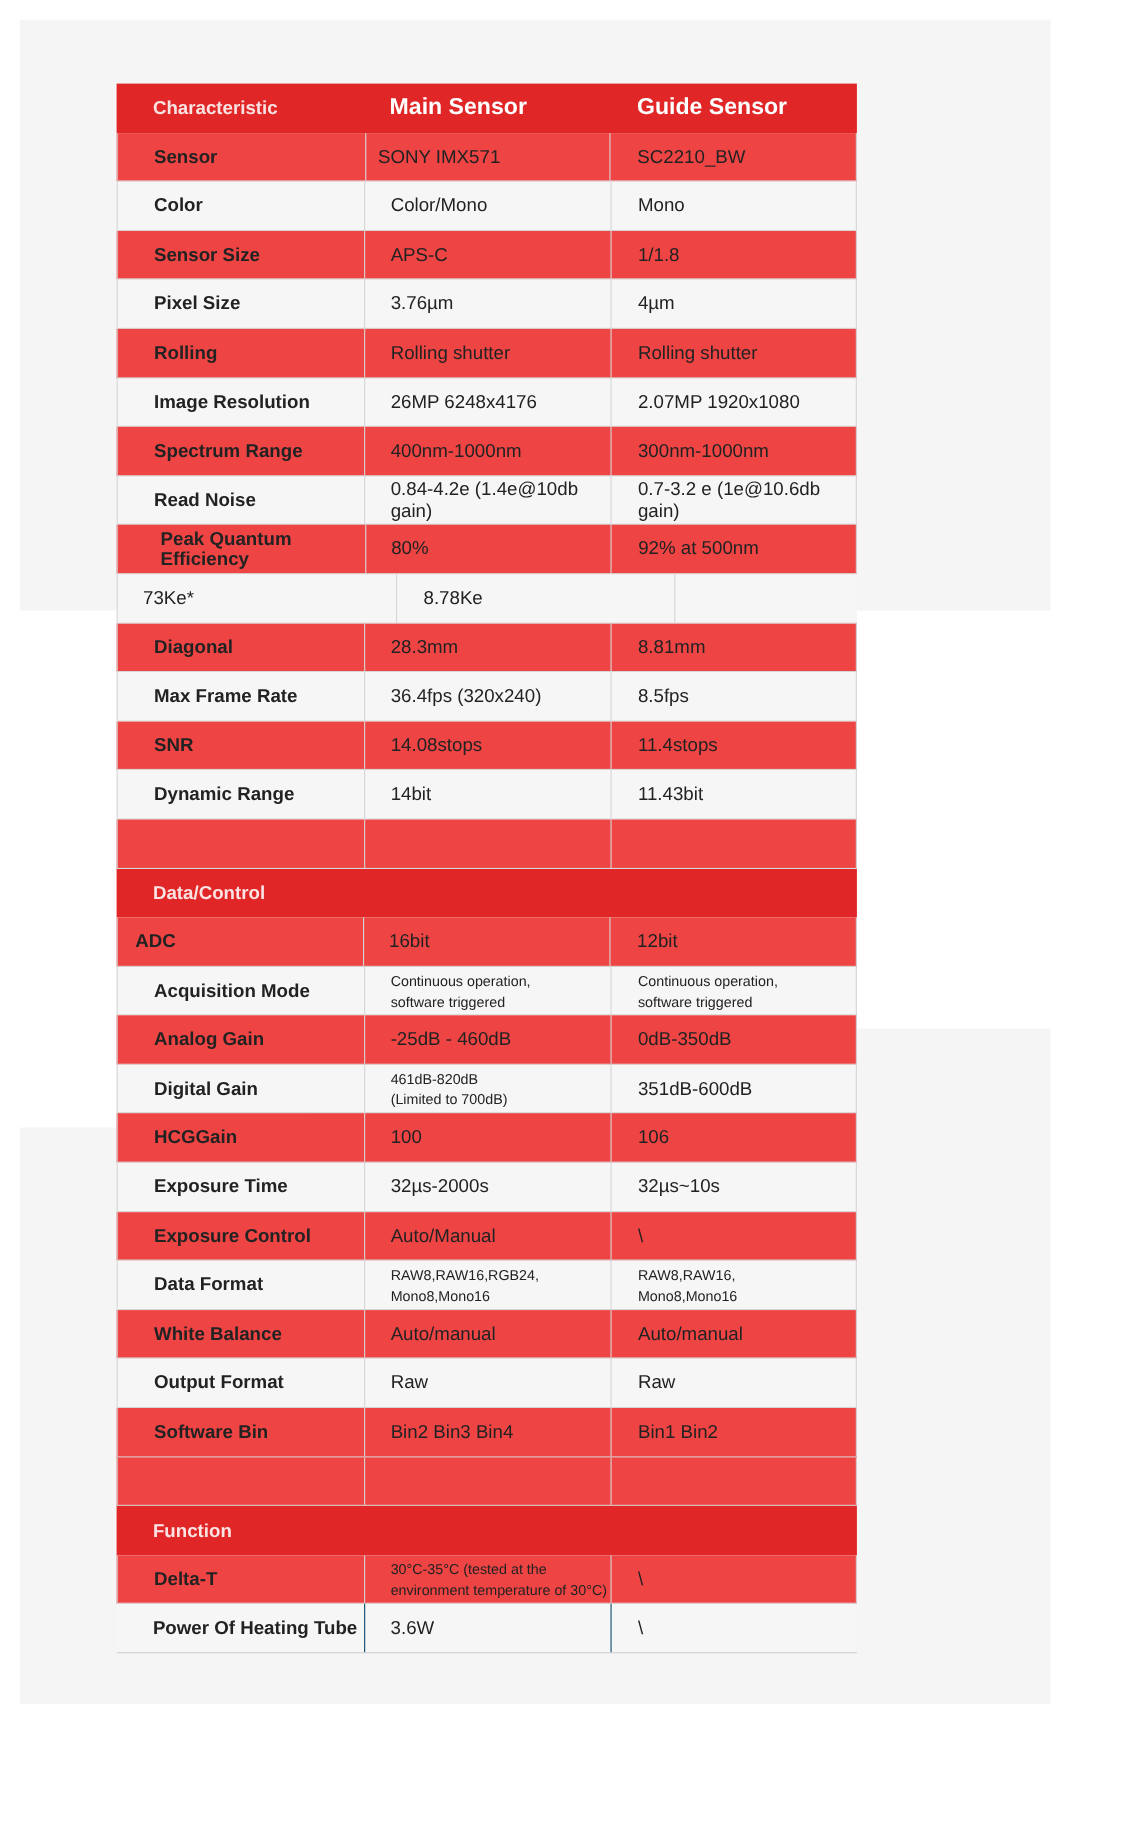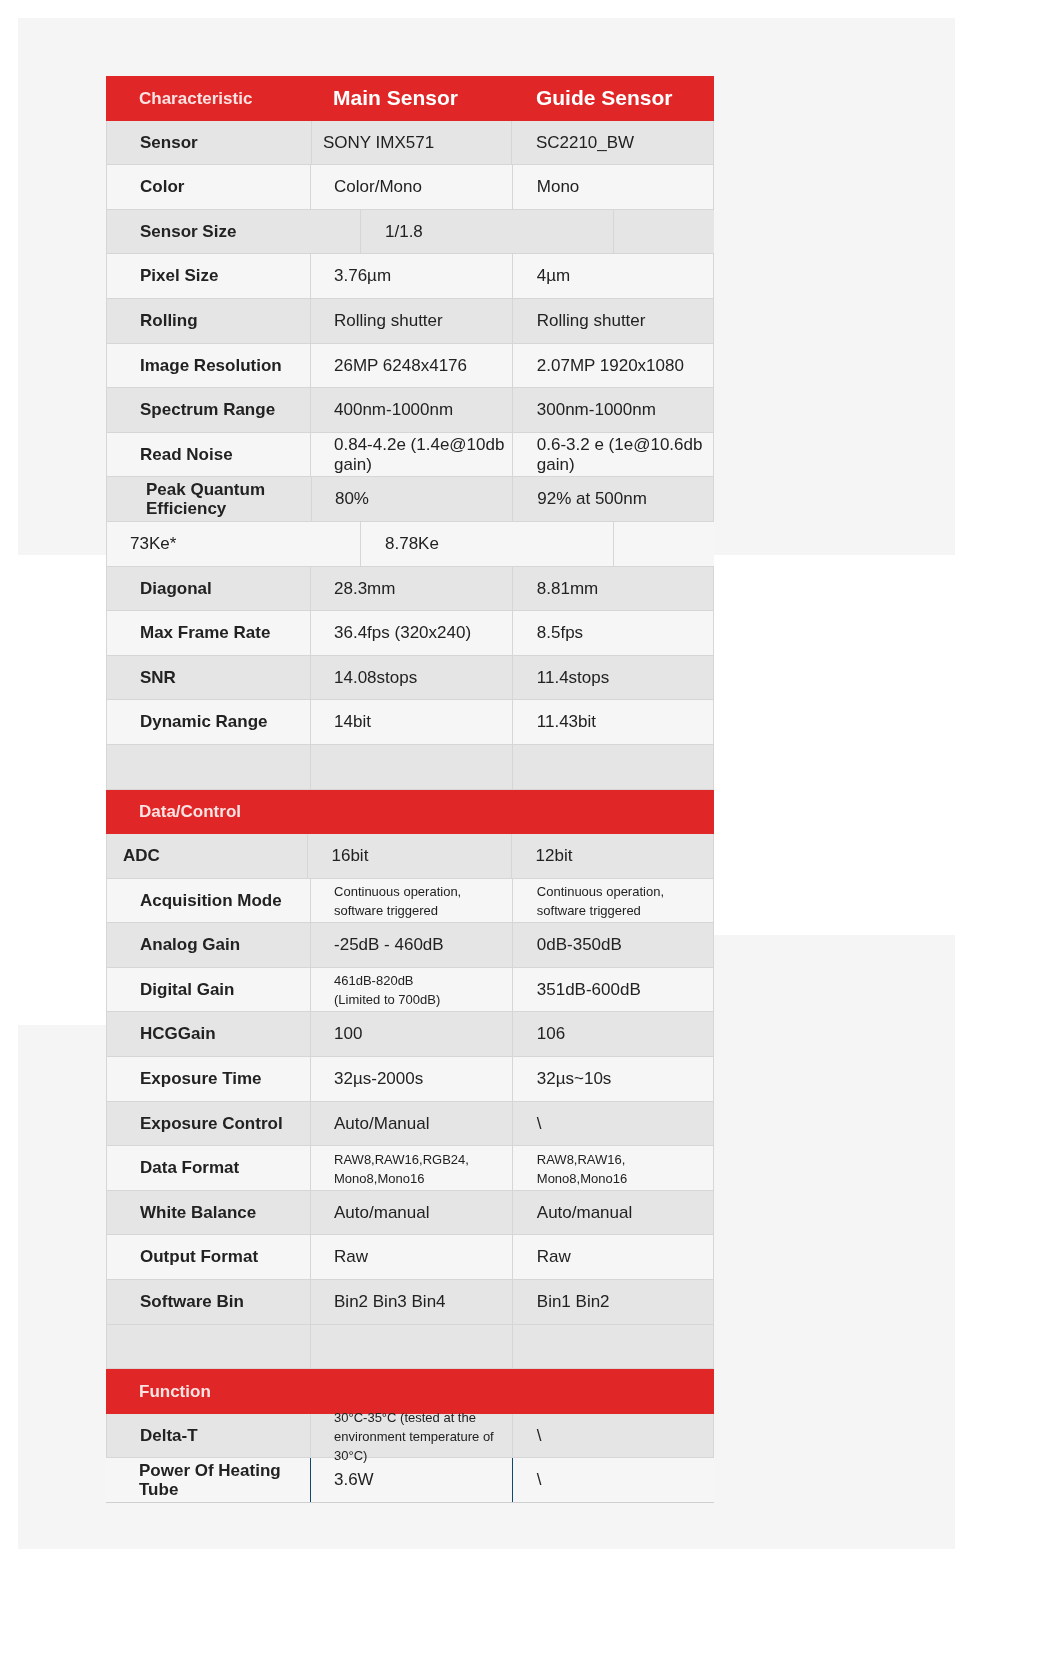--- a/index.html
+++ b/index.html
@@ -8,28 +8,28 @@
     background: #ffffff;
     font-family: "Liberation Sans", "DejaVu Sans", sans-serif;
     color: #1e1e1e;
   }
   .bg { position: absolute; background: #f5f5f5; }
   .bg-top { left: 18px; top: 18px; width: 937px; height: 537px; }
   .bg-bottom-left { left: 18px; top: 1025px; width: 260px; height: 524px; }
   .bg-bottom-right { left: 278px; top: 935px; width: 677px; height: 614px; }
 
   .table {
-    position: absolute; left: 106px; top: 76px; width: 608px;
+    position: absolute; left: 106px; top: 76px; width: 673px;
     border-collapse: collapse;
   }
   .row {
     display: flex; height: 44.6px; box-sizing: border-box;
     border-bottom: 1px solid #d6d6d6;
   }
-  .row.white { background: #e5e5e5; }
+  .row.white { background: #ef4444; justify-content: center; }
   .row.gray { background: #f6f6f6; }
   .row.header { background: #e02626; border-bottom: none; }
   .cell {
     width: 254px; box-sizing: border-box;
     display: flex; align-items: center;
     font-size: 17px; color: #222;
     line-height: 1.15;
   }
   .cell.c0 { padding-left: 33px; font-weight: bold; border-left: 1px solid #d6d6d6; }
   .cell.c1 { padding-left: 23px; border-left: 1px solid #d6d6d6; }
@@ -62,20 +62,21 @@
         <div class="cell c1" style="white-space: pre-line; padding-left: 11px;">SONY IMX571</div>
         <div class="cell c2" style="white-space: pre-line;">SC2210_BW</div>
       </div>
       <div class="row gray">
         <div class="cell c0" style="white-space: pre-line;">Color</div>
         <div class="cell c1" style="white-space: pre-line;">Color/Mono</div>
         <div class="cell c2" style="white-space: pre-line;">Mono</div>
       </div>
       <div class="row white">
         <div class="cell c0" style="white-space: pre-line;">Sensor Size</div>
+        <div class="cell c1" style="white-space: pre-line;">APS-C</div>
         <div class="cell c2" style="white-space: pre-line;">1/1.8</div>
       </div>
       <div class="row gray">
         <div class="cell c0" style="white-space: pre-line;">Pixel Size</div>
         <div class="cell c1" style="white-space: pre-line;">3.76µm</div>
         <div class="cell c2" style="white-space: pre-line;">4µm</div>
       </div>
       <div class="row white">
         <div class="cell c0" style="white-space: pre-line;">Rolling</div>
         <div class="cell c1" style="white-space: pre-line;">Rolling shutter</div>
@@ -87,21 +88,21 @@
         <div class="cell c2" style="white-space: pre-line;">2.07MP 1920x1080</div>
       </div>
       <div class="row white">
         <div class="cell c0" style="white-space: pre-line;">Spectrum Range</div>
         <div class="cell c1" style="white-space: pre-line;">400nm-1000nm</div>
         <div class="cell c2" style="white-space: pre-line;">300nm-1000nm</div>
       </div>
       <div class="row gray">
         <div class="cell c0" style="white-space: pre-line;">Read Noise</div>
         <div class="cell c1" style="white-space: pre-line;">0.84-4.2e (1.4e@10db gain)</div>
-        <div class="cell c2" style="white-space: pre-line;">0.6-3.2 e (1e@10.6db gain)</div>
+        <div class="cell c2" style="white-space: pre-line;">0.7-3.2 e (1e@10.6db gain)</div>
       </div>
       <div class="row white">
         <div class="cell c0" style="white-space: pre-line; padding-left: 39px;">Peak Quantum Efficiency</div>
         <div class="cell c1" style="white-space: pre-line;">80%</div>
         <div class="cell c2" style="white-space: pre-line;">92% at 500nm</div>
       </div>
       <div class="row gray">
         <div class="cell c1" style="white-space: pre-line;">73Ke*</div>
         <div class="cell c2" style="white-space: pre-line;">8.78Ke</div>
       </div>

